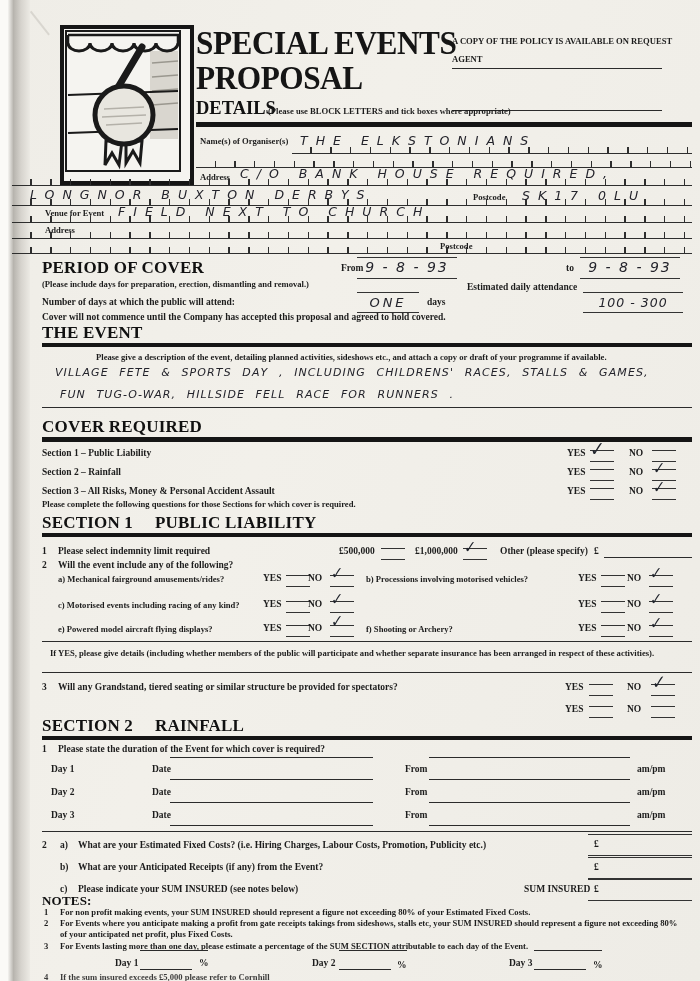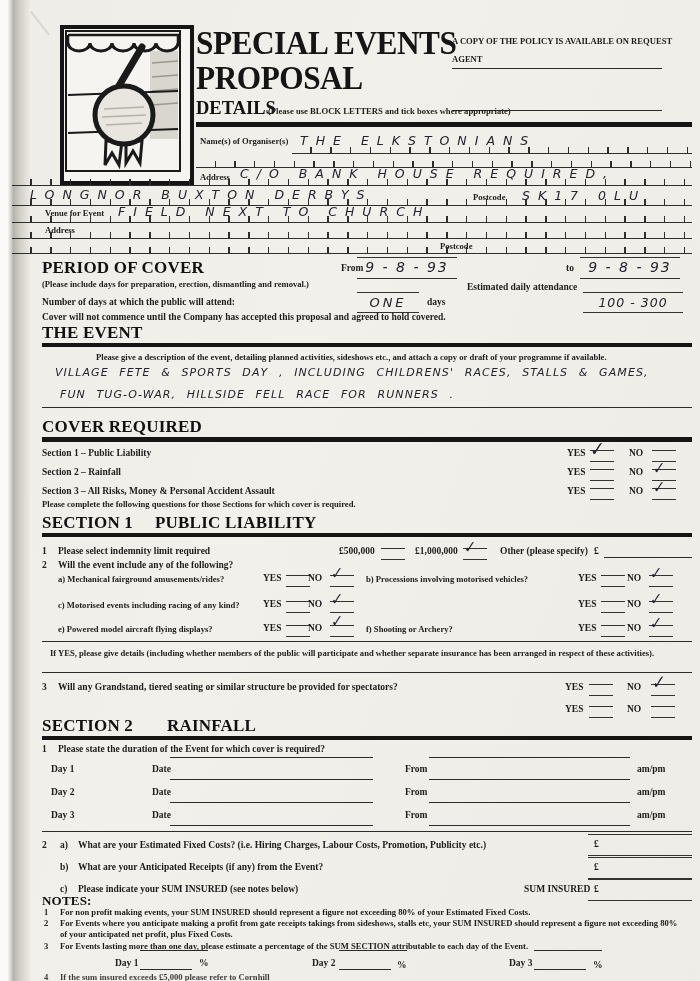--- a/index.html
+++ b/index.html
@@ -214,21 +214,21 @@
   <div class="yn" style="left:627px;top:682px;">NO</div>
   <div class="ubox" style="left:651px;top:684px;"></div>
   <div class="tick" style="left:652px;top:674px;font-size:17px;">✓</div>
 
   <div class="yn" style="left:565px;top:704px;">YES</div>
   <div class="ubox" style="left:589px;top:706px;"></div>
   <div class="yn" style="left:627px;top:704px;">NO</div>
   <div class="ubox" style="left:651px;top:706px;"></div>
 
   <div class="h1" style="left:42px;top:716px;">SECTION 2</div>
-  <div class="h1" style="left:167px;top:716px;">RAINFALL</div>
+  <div class="h1" style="left:155px;top:716px;">RAINFALL</div>
   <div class="bar" style="left:42px;top:736px;width:650px;height:4px;"></div>
 
   <div class="lbl" style="left:42px;top:744px;">1</div>
   <div class="lbl" style="left:58px;top:744px;">Please state the duration of the Event for which cover is required?</div>
 
   <div class="rule" style="left:170px;top:757px;width:203px;"></div>
   <div class="rule" style="left:429px;top:757px;width:201px;"></div>
 
   <div class="lbl" style="left:51px;top:764px;">Day 1</div>
   <div class="lbl" style="left:152px;top:764px;">Date</div>

